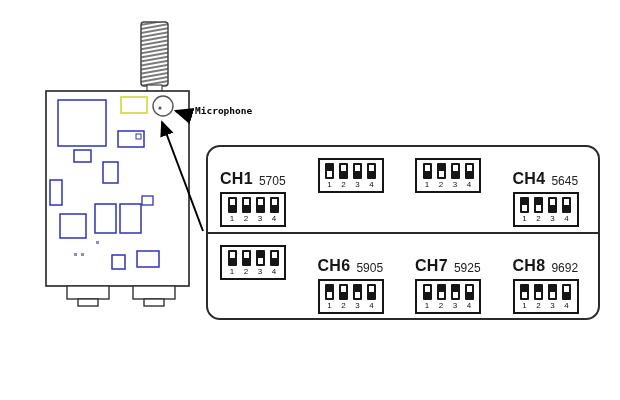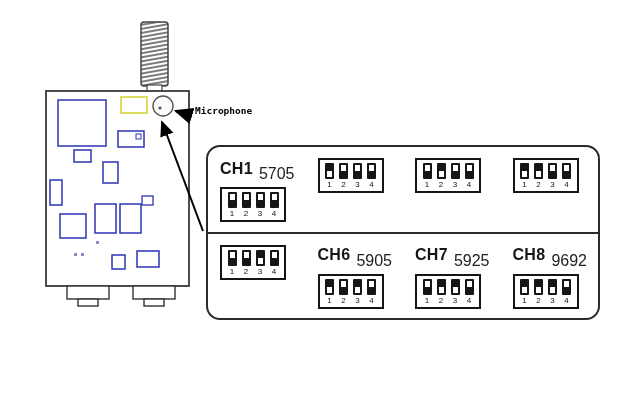--- a/index.html
+++ b/index.html
@@ -18,23 +18,23 @@
     position:absolute; left:206px; top:145px;
     width:394px; height:175px;
     border:2.5px solid #2b2b2b;
     border-radius:14px;
     background:#ffffff;
     display:flex; flex-direction:column;
   }
   .table-row { flex:1; display:flex; }
   .table-row.first { border-bottom:2px solid #2b2b2b; }
   .channel-cell { width:25%; padding:7px 2px 2px 12px; }
-  .channel-header { display:flex; align-items:center; gap:6px; white-space:nowrap; }
+  .channel-header { display:flex; align-items:flex-end; gap:6px; white-space:nowrap; }
   .ch-name { font-size:16px; font-weight:bold; color:#161616; letter-spacing:0.3px; }
-  .ch-freq { font-size:16px; color:#222; margin-top:11px; }
+  .ch-freq { font-size:12px; color:#222; margin-top:20px; }
   .dip-block {
     margin-top:4px;
     width:66px;
     border:2px solid #151515;
     background:#fff;
     display:flex; justify-content:center; align-items:flex-start;
     gap:5px;
     padding:3px 2px 1px 2px;
   }
   .dip-col { display:flex; flex-direction:column; align-items:center; }
@@ -185,20 +185,24 @@
           <div class="dip-col">
             <div class="dip" data-state="up">
                 <span class="act"></span>
               </div>
             <span class="dip-num">4</span>
           </div>
         </div>
       </div>
 
       <div class="channel-cell">
+        <div class="channel-header">
+          <span class="ch-name">CH4</span>
+          <span class="ch-freq">5645</span>
+        </div>
         <div class="dip-block">
           <div class="dip-col">
             <div class="dip" data-state="down">
                 <span class="act"></span>
               </div>
             <span class="dip-num">1</span>
           </div>
           <div class="dip-col">
             <div class="dip" data-state="down">
                 <span class="act"></span>

